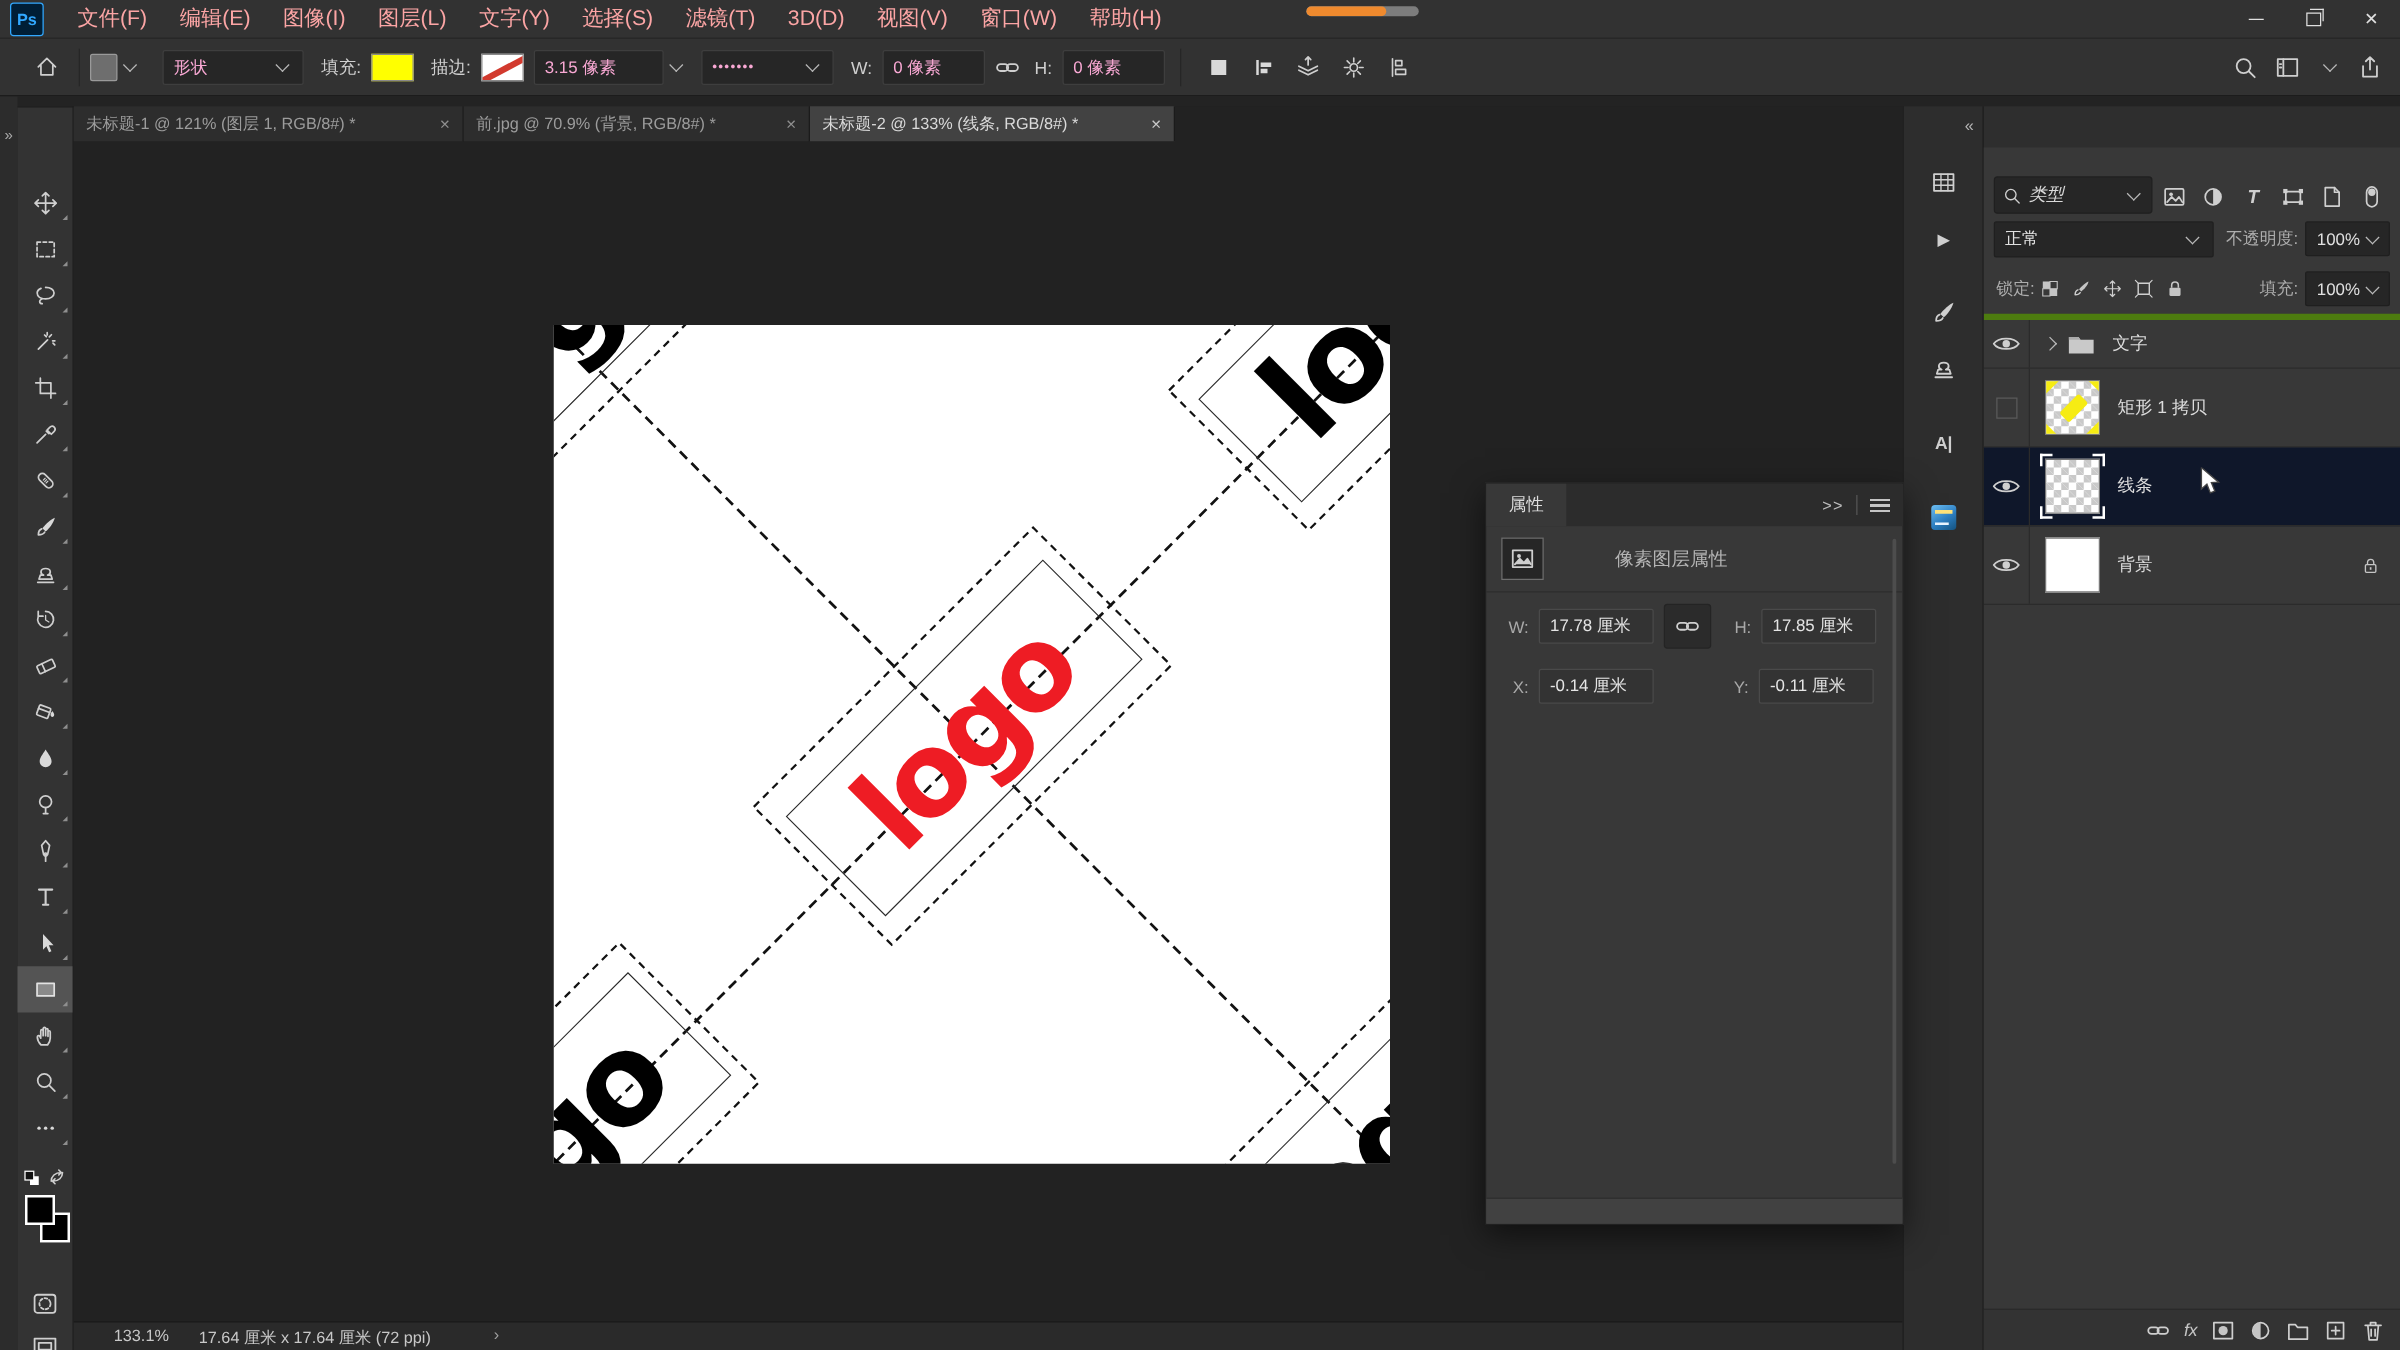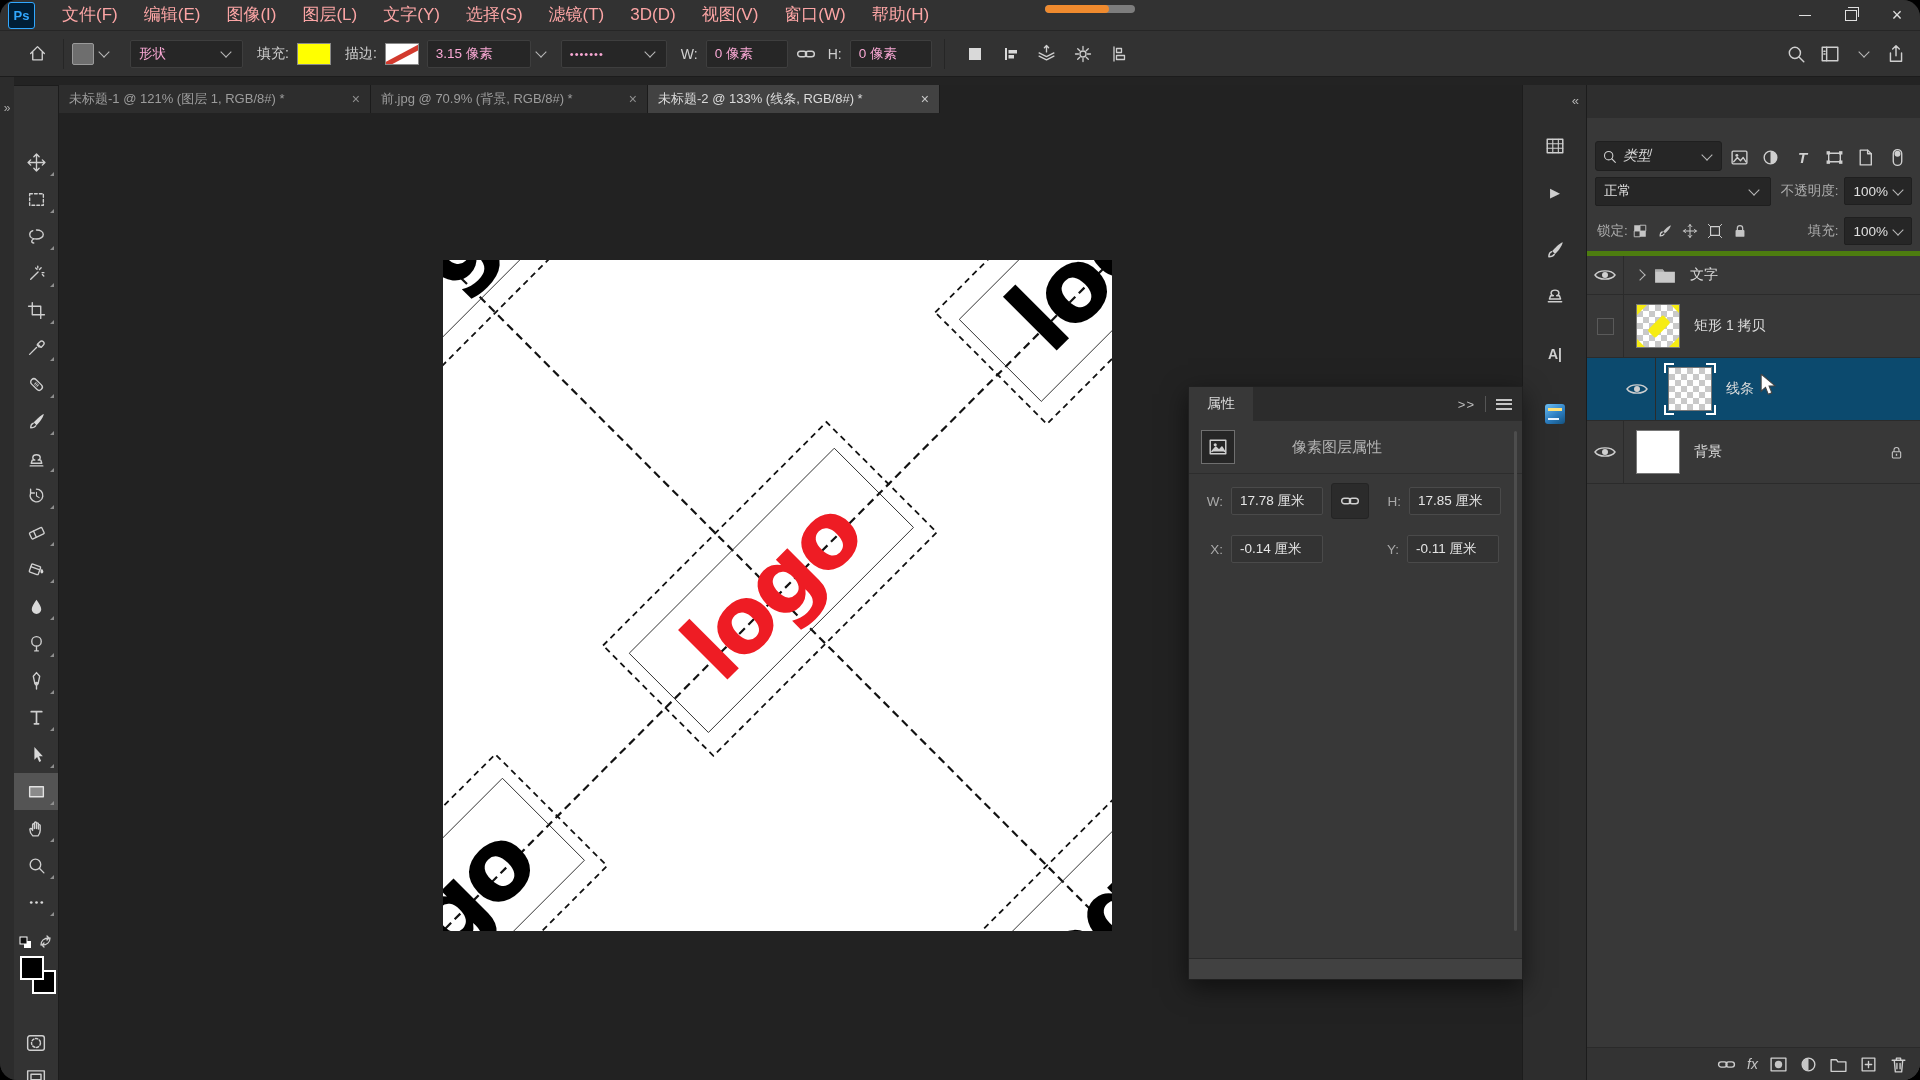--- a/index.html
+++ b/index.html
@@ -1,17 +1,17 @@
 <!DOCTYPE html>
 <html><head>
 <meta charset="utf-8">
 <style>
   html,body{margin:0;padding:0;background:#000;}
   #win{position:relative;width:1920px;height:1080px;background:#232323;overflow:hidden;
-       font-family:"Liberation Sans","DejaVu Sans",sans-serif;color:#d6d6d6;font-size:14px;border-radius:17px;
+       font-family:"Liberation Sans","DejaVu Sans",sans-serif;color:#d6d6d6;font-size:14px;
        -webkit-font-smoothing:antialiased;}
   .abs{position:absolute;}
   svg{display:block;}
   .icon-svg{stroke:#cfcfcf;fill:none;stroke-width:1.3;stroke-linecap:round;stroke-linejoin:round;}
 
   
   .titlebar{position:absolute;left:0;top:0;right:0;height:30px;background:#323232;
             display:flex;align-items:center;border-bottom:1px solid #262626;z-index:50;}
   .pslogo{width:25px;height:25px;margin:0 14px 0 8px;background:#001e36;color:#31a8ff;
           border:1px solid #31a8ff;border-radius:3px;font-weight:bold;font-size:13px;
@@ -112,21 +112,21 @@
   .blend-row,.lock-row{height:40px;display:flex;align-items:center;padding:0 8px;font-size:13.5px;}
   .blend-select{width:178px;height:27px;background:#262626;border:1px solid #1f1f1f;border-radius:2px;
                 display:flex;align-items:center;padding:0 8px;color:#e0e0e0;}
   .dim-label{color:#adadad;margin-left:10px;white-space:nowrap;}
   .val-box{height:26px;background:#262626;border:1px solid #1f1f1f;border-radius:2px;display:flex;
            align-items:center;padding:0 5px 0 8px;color:#e0e0e0;margin-left:6px;}
   .lock-icon{width:25px;height:26px;display:flex;align-items:center;justify-content:center;}
   .lock-icon svg{width:16px;height:16px;}
   .layer-list{flex:1;border-top:5px solid #4d7c0f;}
   .lrow{display:flex;align-items:center;border-bottom:1px solid #2b2b2b;position:relative;}
-  .lrow.selected{background:#0c4a6e;padding-left:32px;}
+  .lrow.selected{background:#0f172a;}
   .eye-cell{width:36px;align-self:stretch;display:flex;align-items:center;justify-content:center;
             border-right:1px solid #2b2b2b;flex:0 0 auto;}
   .eye-empty{width:15px;height:15px;border:1px solid #5a5a5a;}
   .thumb-wrap{position:relative;margin-left:12px;flex:0 0 auto;}
   .thumb{width:44px;height:44px;border:1px solid #787878;box-sizing:border-box;position:relative;overflow:hidden;
      background-image:linear-gradient(45deg,#c9c9c9 25%,transparent 25%,transparent 75%,#c9c9c9 75%),
                       linear-gradient(45deg,#c9c9c9 25%,#ffffff 25%,#ffffff 75%,#c9c9c9 75%);
      background-size:12px 12px;background-position:0 0,6px 6px;background-color:#fff;}
   .thumb.white{background:#ffffff;}
   .yel{position:absolute;background:#f6ec13;}
@@ -495,20 +495,25 @@
         </g>
 
         <g transform="translate(334,336) rotate(-45)">
           <rect class="bbox" x="-145" y="-64" width="290" height="112"></rect>
           <rect class="ant2" x="-158" y="-88" width="316" height="156"></rect>
           <text class="logo-t" font-size="92" y="24" fill="#ee1c24">logo</text>
         </g>
       </svg>
     </div>
 
+    <div class="statusbar">
+      <span class="abs" style="left:32px;top:3px">133.1%</span>
+      <span class="abs" style="left:100px;top:3px">17.64 厘米 x 17.64 厘米 (72 ppi)</span>
+      <span class="abs" style="left:336px;top:2px;color:#9f9f9f">›</span>
+    </div>
   </div>
 
   <div class="panelstrip">
     <div class="strip-collapse">«</div>
     <div class="strip-icon" style="top:44px">
       <svg class="icon-svg" viewBox="0 0 18 18">
           <rect x="2" y="3" width="14" height="12"></rect>
           <path d="M2 7h14M2 11h14M7 3v12M12 3v12" stroke-width="1"></path>
         </svg>
     </div>

